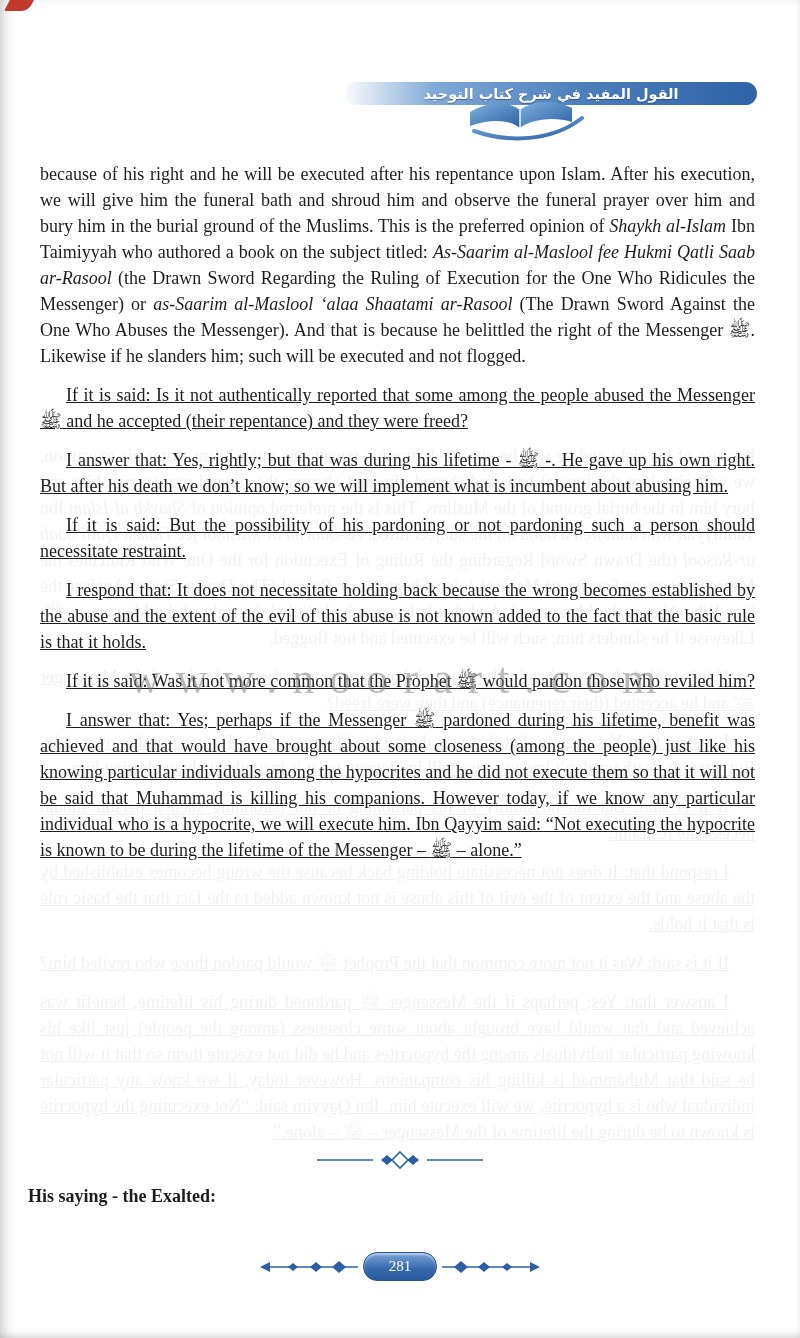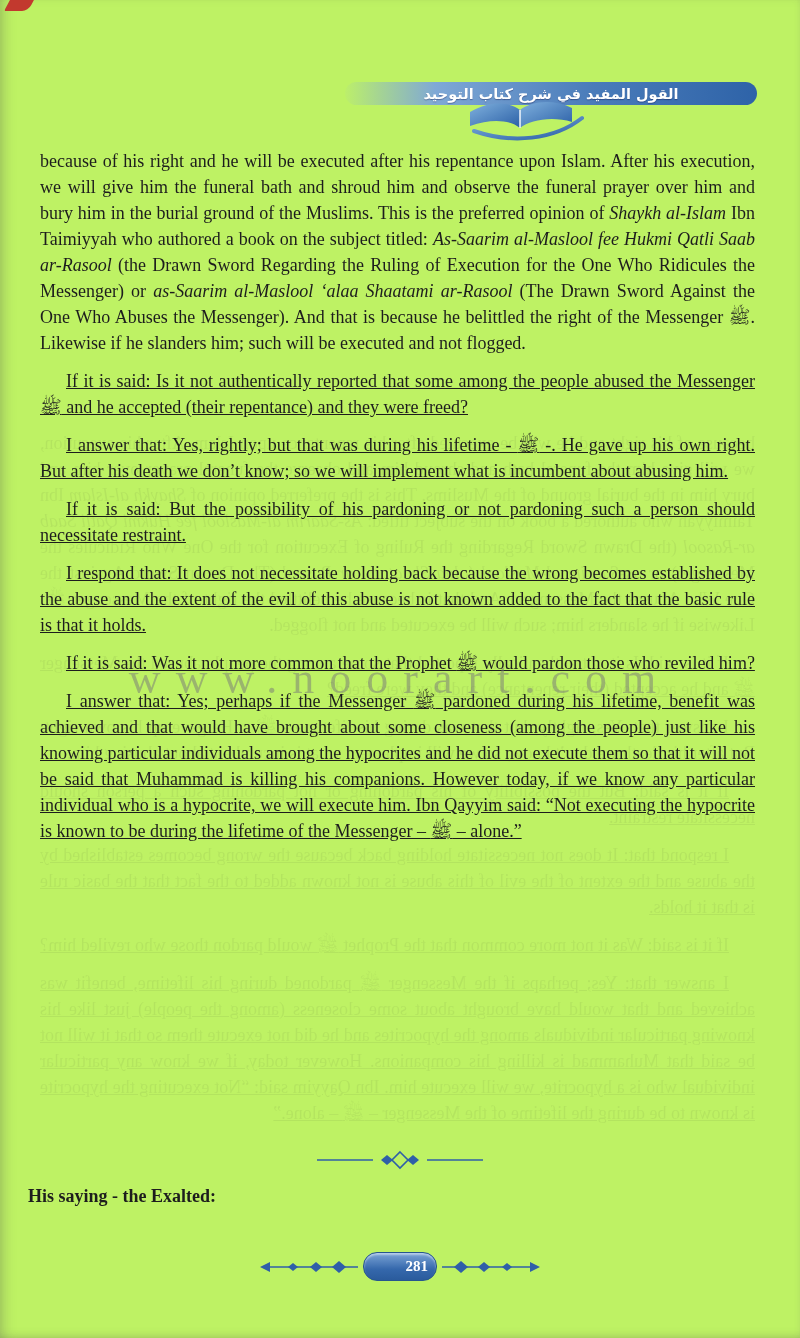--- a/index.html
+++ b/index.html
@@ -1,18 +1,18 @@
 <!DOCTYPE html>
 <html><head>
 <meta charset="utf-8">
 <style>
   html,body { margin:0; padding:0; background:#e8e8e6; }
   .page {
     position:relative; width:800px; height:1338px; margin:0 auto;
-    background:#bef264; overflow:hidden;
+    background:#ffffff; overflow:hidden;
     font-family:"Liberation Serif", serif; color:#1d1d1d;
     box-shadow: inset 10px 0 14px -8px rgba(80,80,80,.35),
                 inset 0 -8px 10px -7px rgba(90,90,90,.25),
                 inset -4px 0 8px -6px rgba(120,120,120,.2);
   }
   
   .corner-mark { position:absolute; top:0; left:7px; width:24px; height:11px;
     background:#c2392e; border-radius:0 0 6px 2px; transform:skewX(-28deg); }
 
   
@@ -24,21 +24,21 @@
   }
   .title-band .ar {
     color:#ffffff; font-family:"DejaVu Sans", sans-serif; font-size:14.5px;
     font-weight:bold; direction:rtl; white-space:nowrap; letter-spacing:.5px;
     text-shadow:0 1px 1px rgba(0,0,60,.35);
   }
   .book-logo { position:absolute; top:94px; left:462px; width:122px; height:50px; }
 
   
   .content { position:absolute; top:148px; left:40px; right:45px; height:1000px; overflow:hidden; }
-  .para { margin:0 0 12px 0; text-align:justify; font-size:18px; line-height:26px; }
+  .para { margin:13px 0 12px 0; text-align:justify; font-size:18px; line-height:26px; }
   .para.indent { text-indent:26px;text-decoration:underline; }
   .it { font-style:italic; }
 
   
   .bleed { position:absolute; top:430px; left:40px; right:45px; height:740px;
     overflow:hidden; transform:scaleX(-1); opacity:0.06; filter:blur(0.7px);
     pointer-events:none; }
 
   
   .watermark { position:absolute; top:653px; left:0; right:0; text-align:center;
@@ -49,22 +49,22 @@
   .divider { position:absolute; top:1150px; left:0; right:0; display:flex; justify-content:center; }
 
   .closing { position:absolute; top:1186px; left:28px; font-size:18px; font-weight:bold; }
 
   
   .footer { position:absolute; top:1252px; left:0; right:0;
     display:flex; align-items:center; justify-content:center; gap:5px; }
   .page-oval {
     min-width:56px; height:27px; padding:0 8px; border-radius:14px;
     background:linear-gradient(to bottom, #7ba4d6, #3568ac 60%, #2a5b9c);
-    border:1px solid #27568f; display:flex; align-items:center; justify-content:flex-end;
-    color:#fff; font-weight:bold; font-size:15px;
+    border:1px solid #27568f; display:flex; align-items:center; justify-content:center;
+    color:#fff; font-weight:normal; font-size:15px;
     box-shadow: inset 0 2px 2px rgba(255,255,255,.45);
   }
 </style>
 </head>
 <body>
 
 <div class="page">
 
   <div class="corner-mark"></div>
 

